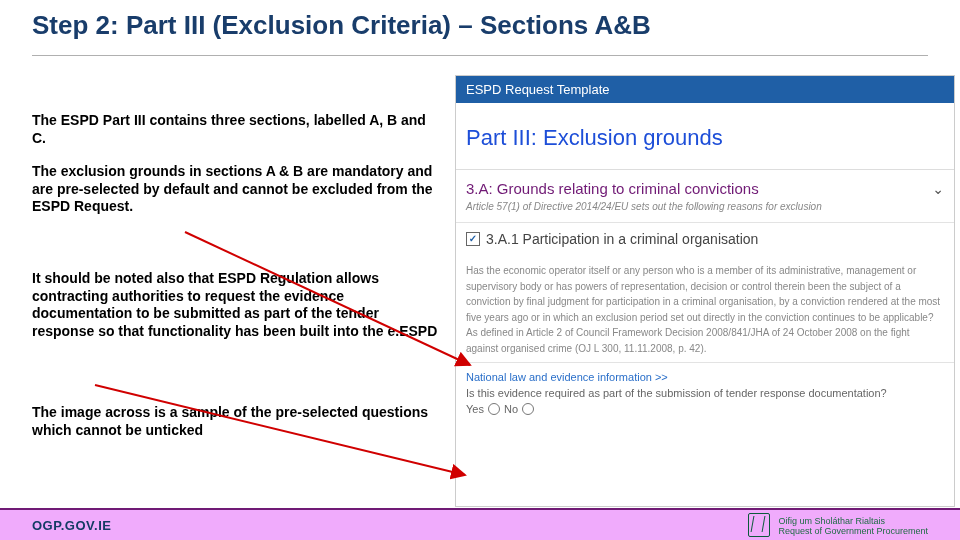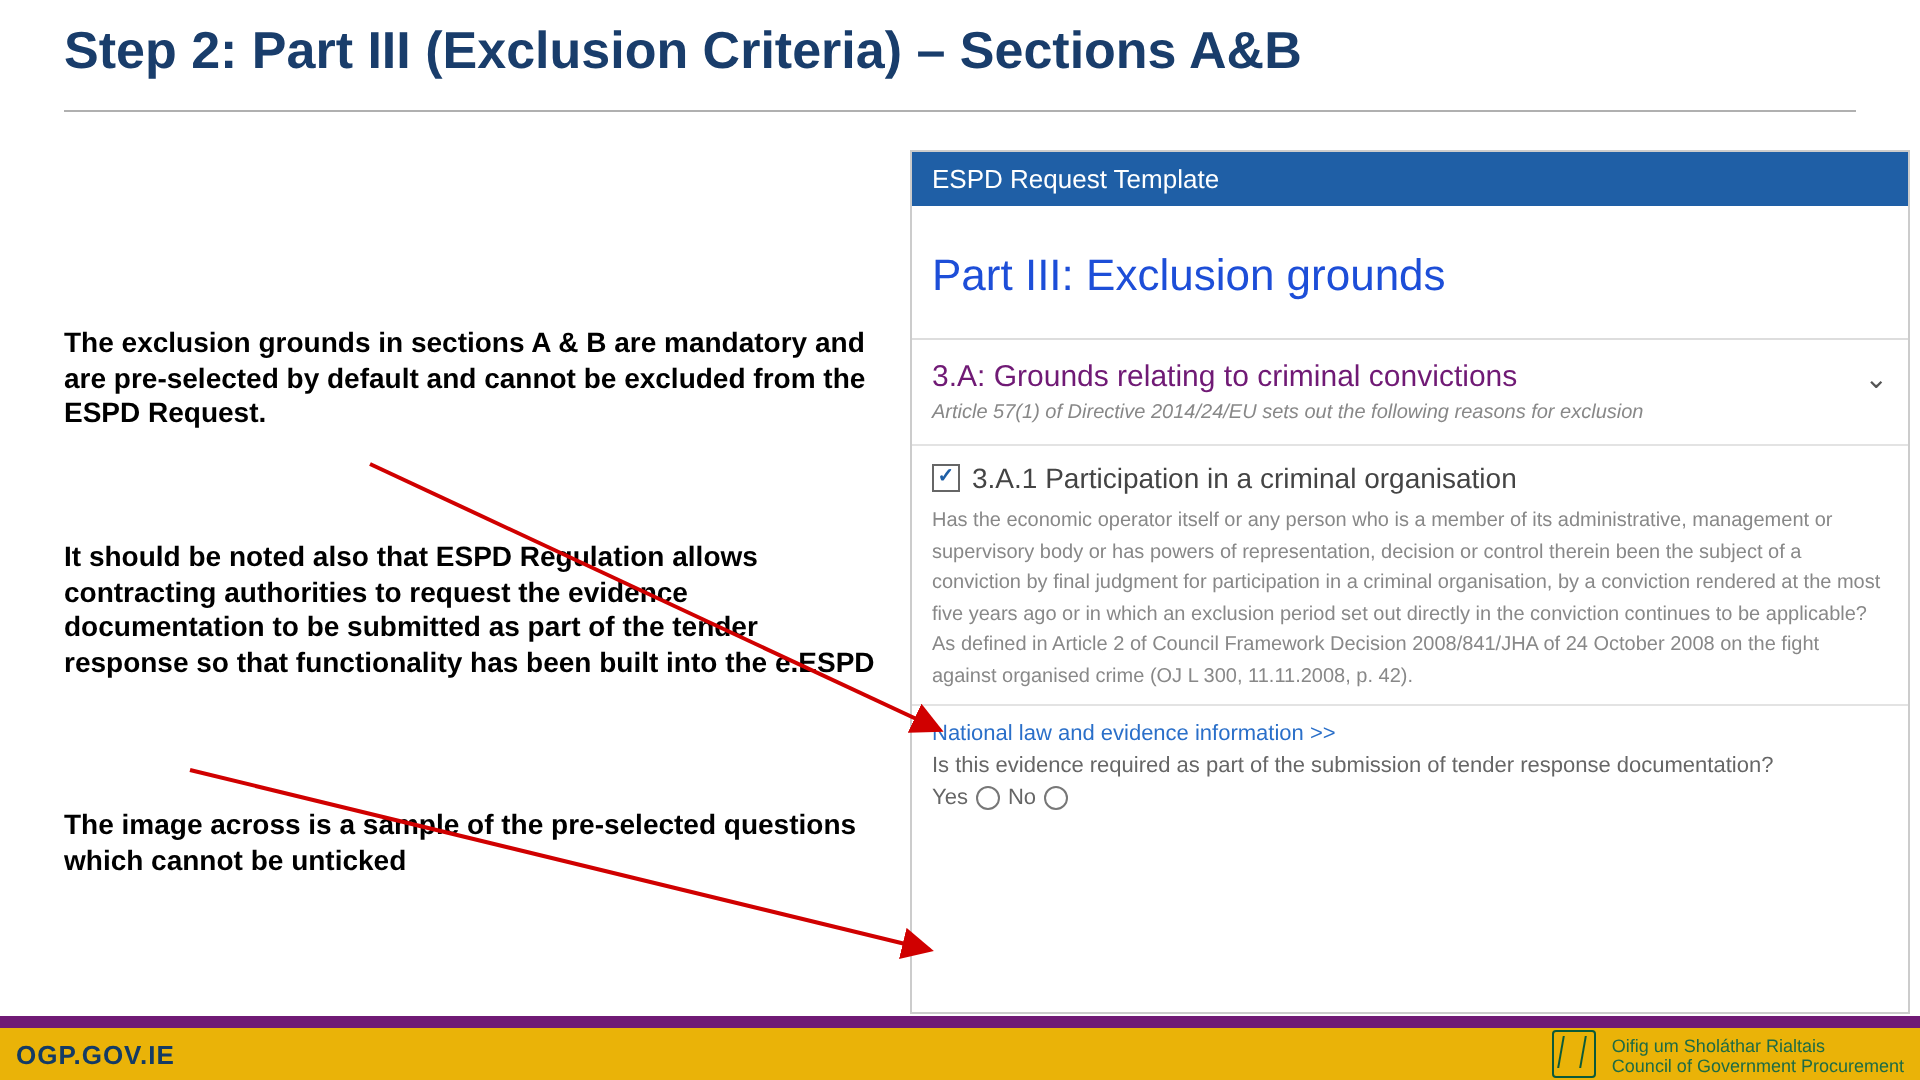--- a/index.html
+++ b/index.html
@@ -16,41 +16,42 @@
   .part3{color:#1d4ed8;font-size:22px;margin:22px 10px 18px 10px}
   .sec{border-top:1px solid #ddd;padding:10px}
   .secrow{display:flex;justify-content:space-between;align-items:center}
   .sec-h{font-size:15px;color:#701a75}
   .chev{color:#555;font-size:14px}
   .art{font-size:10px;font-style:italic;color:#888;margin-top:4px}
   .sub{border-top:1px solid #e3e3e3;padding:8px 10px 6px 10px}
   .subrow{display:flex;align-items:center;gap:6px}
   .cb{width:12px;height:12px;border:1px solid #666;background:#fff;display:inline-flex;align-items:center;justify-content:center;font-size:10px;color:#1f5fa6;font-weight:bold;line-height:1}
   .subh{font-size:14px;color:#444}
-  .body{font-size:10px;color:#888;line-height:1.55;margin-top:6px}
+  .body{font-size:10px;color:#888;line-height:1.55;margin-top:16px}
   .evbox{border-top:1px solid #e3e3e3;padding:8px 10px}
   .evlink{color:#2a6fc9;font-size:11px}
   .evq{font-size:11px;color:#666;margin-top:4px}
   .yn{font-size:11px;color:#666;margin-top:4px;display:flex;gap:4px;align-items:flex-start}
   .rad{width:10px;height:10px;border:1px solid #777;border-radius:50%;display:inline-block}
-  .footer{position:absolute;left:0;bottom:0;width:960px;height:32px;border-top:6px solid #701a75;display:flex;align-items:center;justify-content:space-between;padding:0 8px;box-sizing:border-box;background:#eab308}
+  .footer{position:absolute;left:0;bottom:0;width:960px;height:32px;border-top:2px solid #701a75;display:flex;align-items:center;justify-content:space-between;padding:0 32px;box-sizing:border-box;background:#f0abfc}
   .furl{color:#143b64;font-size:13px;font-weight:bold;letter-spacing:.5px}
   .flogo{display:flex;align-items:flex-end;gap:8px}
   .harp{width:20px;height:22px;border:1px solid #0a5a3a;border-radius:2px;position:relative}
   .harp::before{content:"";position:absolute;left:3px;top:2px;width:10px;height:16px;border-left:1px solid #0a5a3a;border-right:1px solid #0a5a3a;transform:skewX(-10deg)}
   .ftext{font-size:9px;color:#1e6b44;line-height:1.1}
   svg.ann{position:absolute;left:0;top:0;width:960px;height:540px;pointer-events:none}
 </style>
 </head>
 <body>
 
 <div class="slide">
   <div class="title">Step 2: Part III (Exclusion Criteria) – Sections A&amp;B</div>
   <div class="hr1"></div>
 
+  <div class="lt lt1">The ESPD Part III contains three sections, labelled A, B and C.</div>
   <div class="lt lt2">The exclusion grounds in sections A &amp; B are mandatory and are pre-selected by default and cannot be excluded from the ESPD Request.</div>
   <div class="lt lt3">It should be noted also that ESPD Regulation allows contracting authorities to request the evidence documentation to be submitted as part of the tender response so that functionality has been built into the e.ESPD</div>
   <div class="lt lt4">The image across is a sample of the pre-selected questions which cannot be unticked</div>
 
   <div class="shot">
     <div class="bluebar">ESPD Request Template</div>
     <div class="part3">Part III: Exclusion grounds</div>
     <div class="sec">
       <div class="secrow">
         <span class="sec-h">3.A: Grounds relating to criminal convictions</span>
@@ -86,17 +87,17 @@
     <line x1="185" y1="232" x2="470" y2="365" stroke="#d00000" stroke-width="2" marker-end="url(#ah)"></line>
     <line x1="95" y1="385" x2="465" y2="475" stroke="#d00000" stroke-width="2" marker-end="url(#ah)"></line>
   </svg>
 
   <div class="footer">
     <div class="furl">OGP.GOV.IE</div>
     <div class="flogo">
       <span class="harp"></span>
       <span class="ftext">
         <div>Oifig um Sholáthar Rialtais</div>
-        <div>Council of Government Procurement</div>
+        <div>Request of Government Procurement</div>
       </span>
     </div>
   </div>
 </div>
 
 </body></html>

